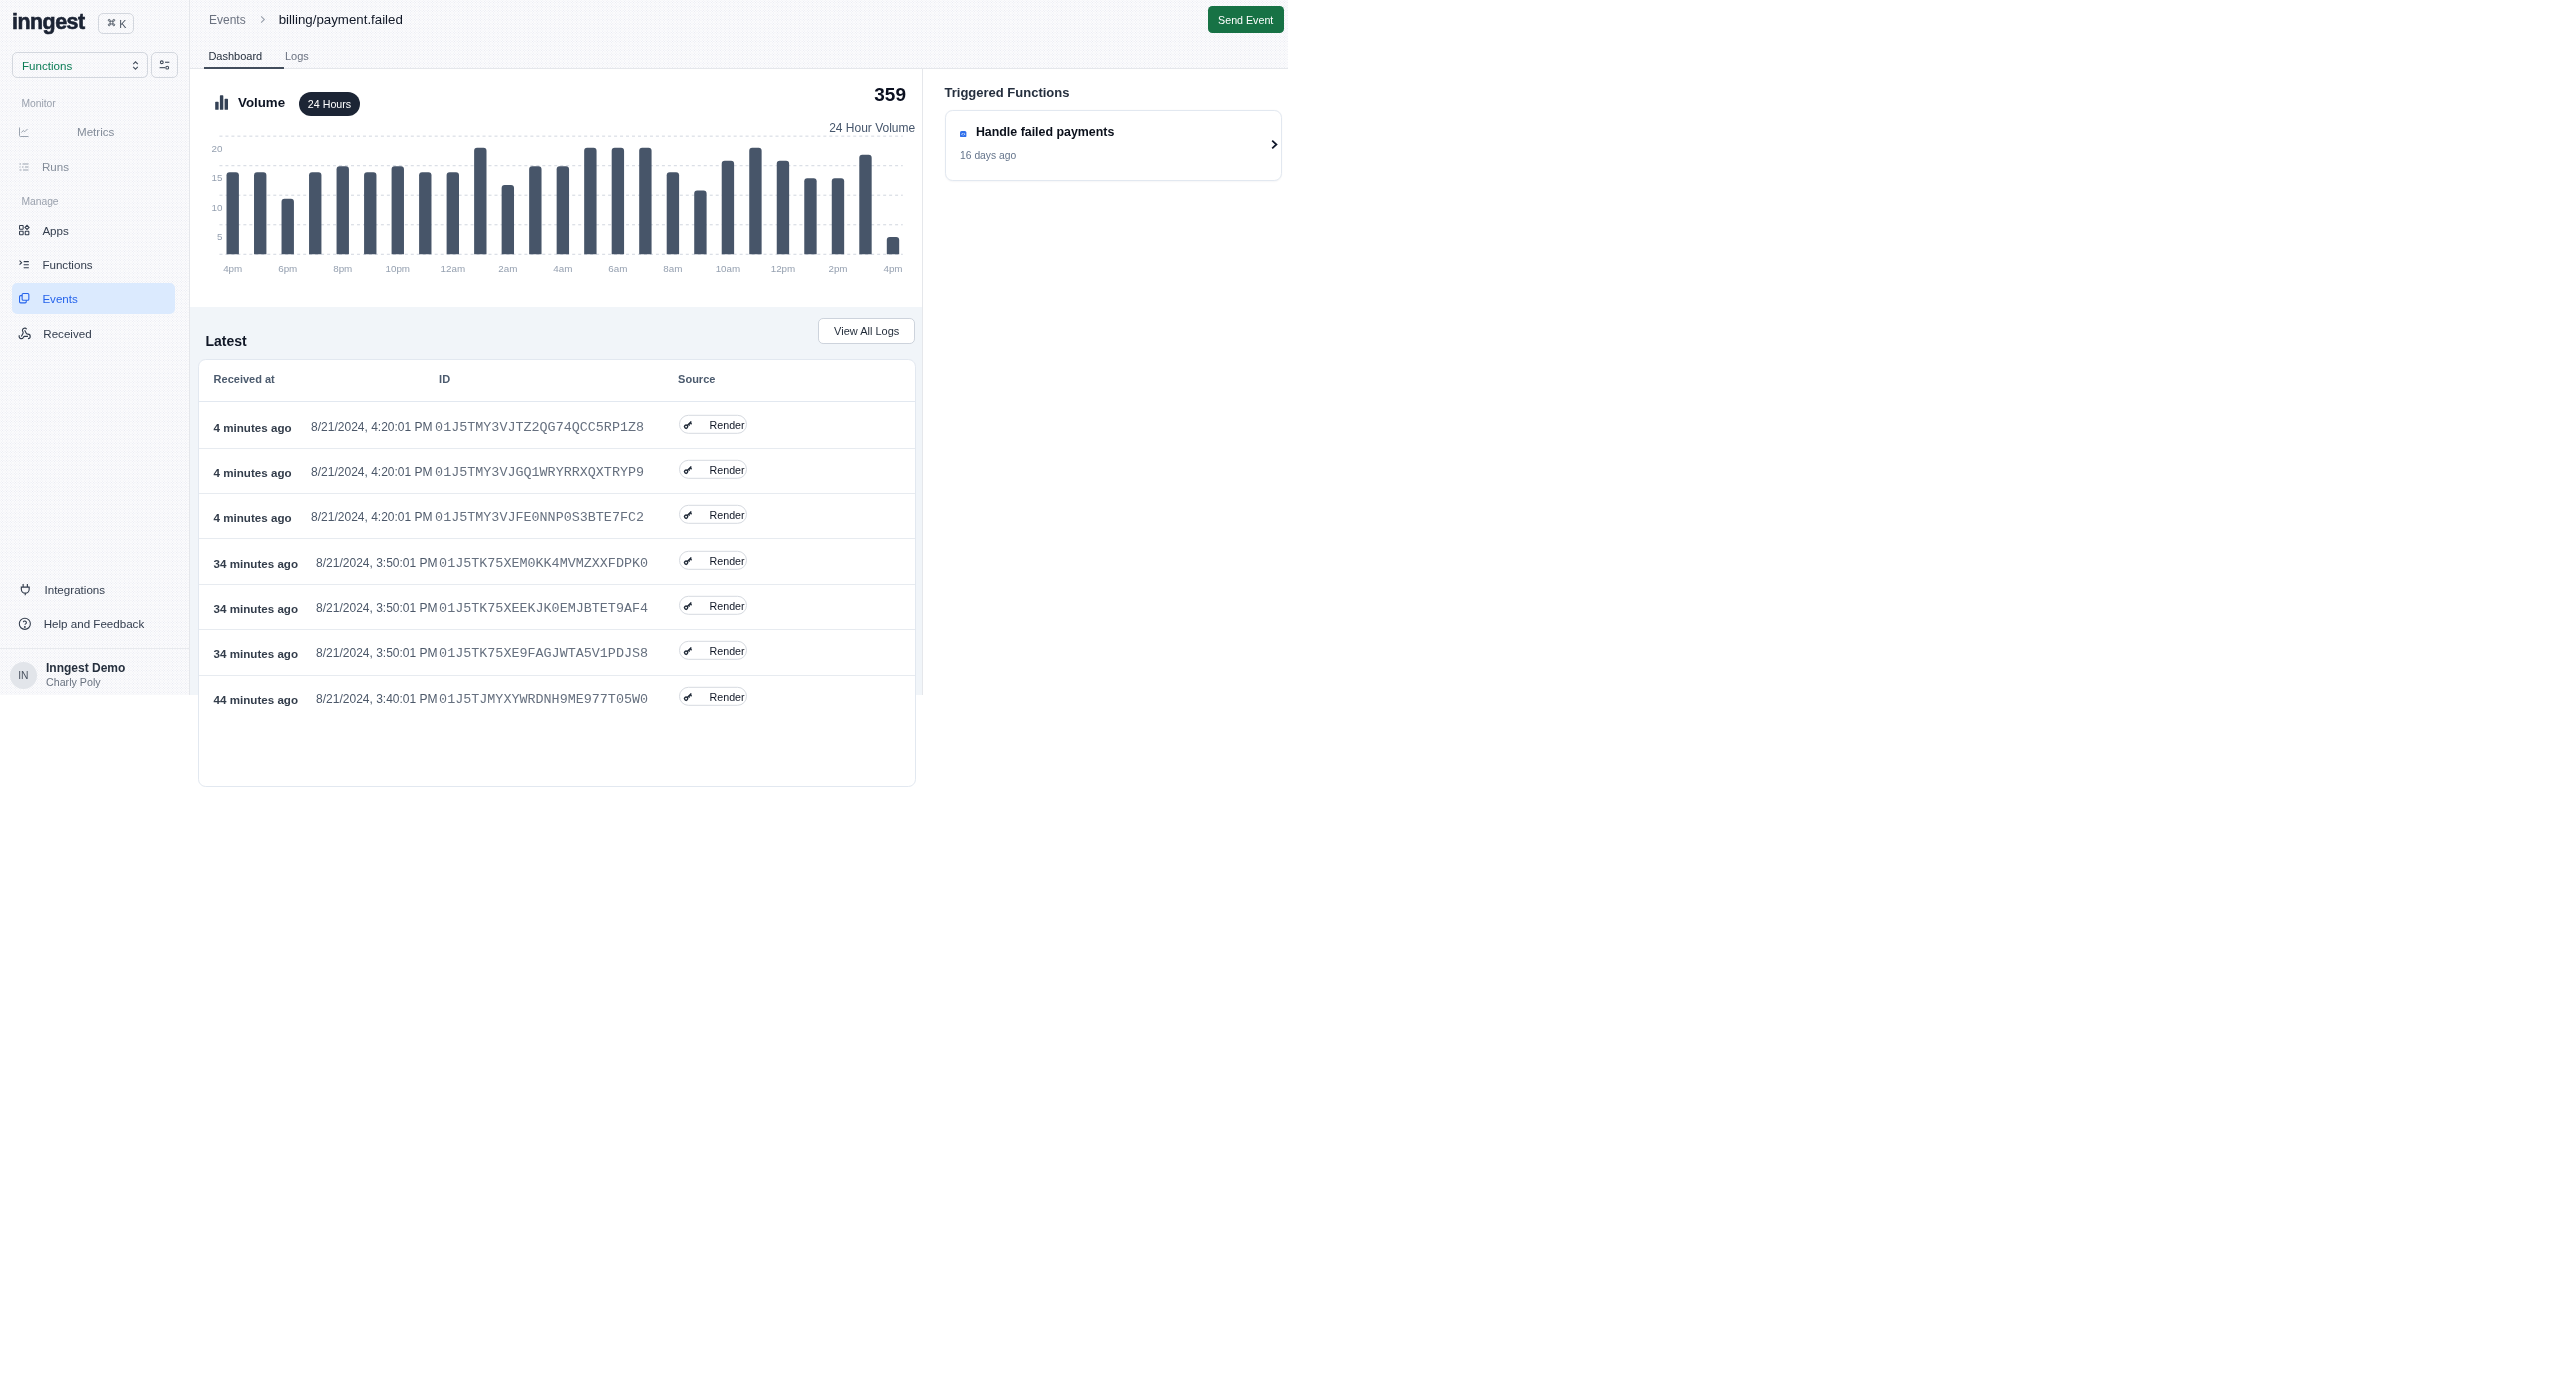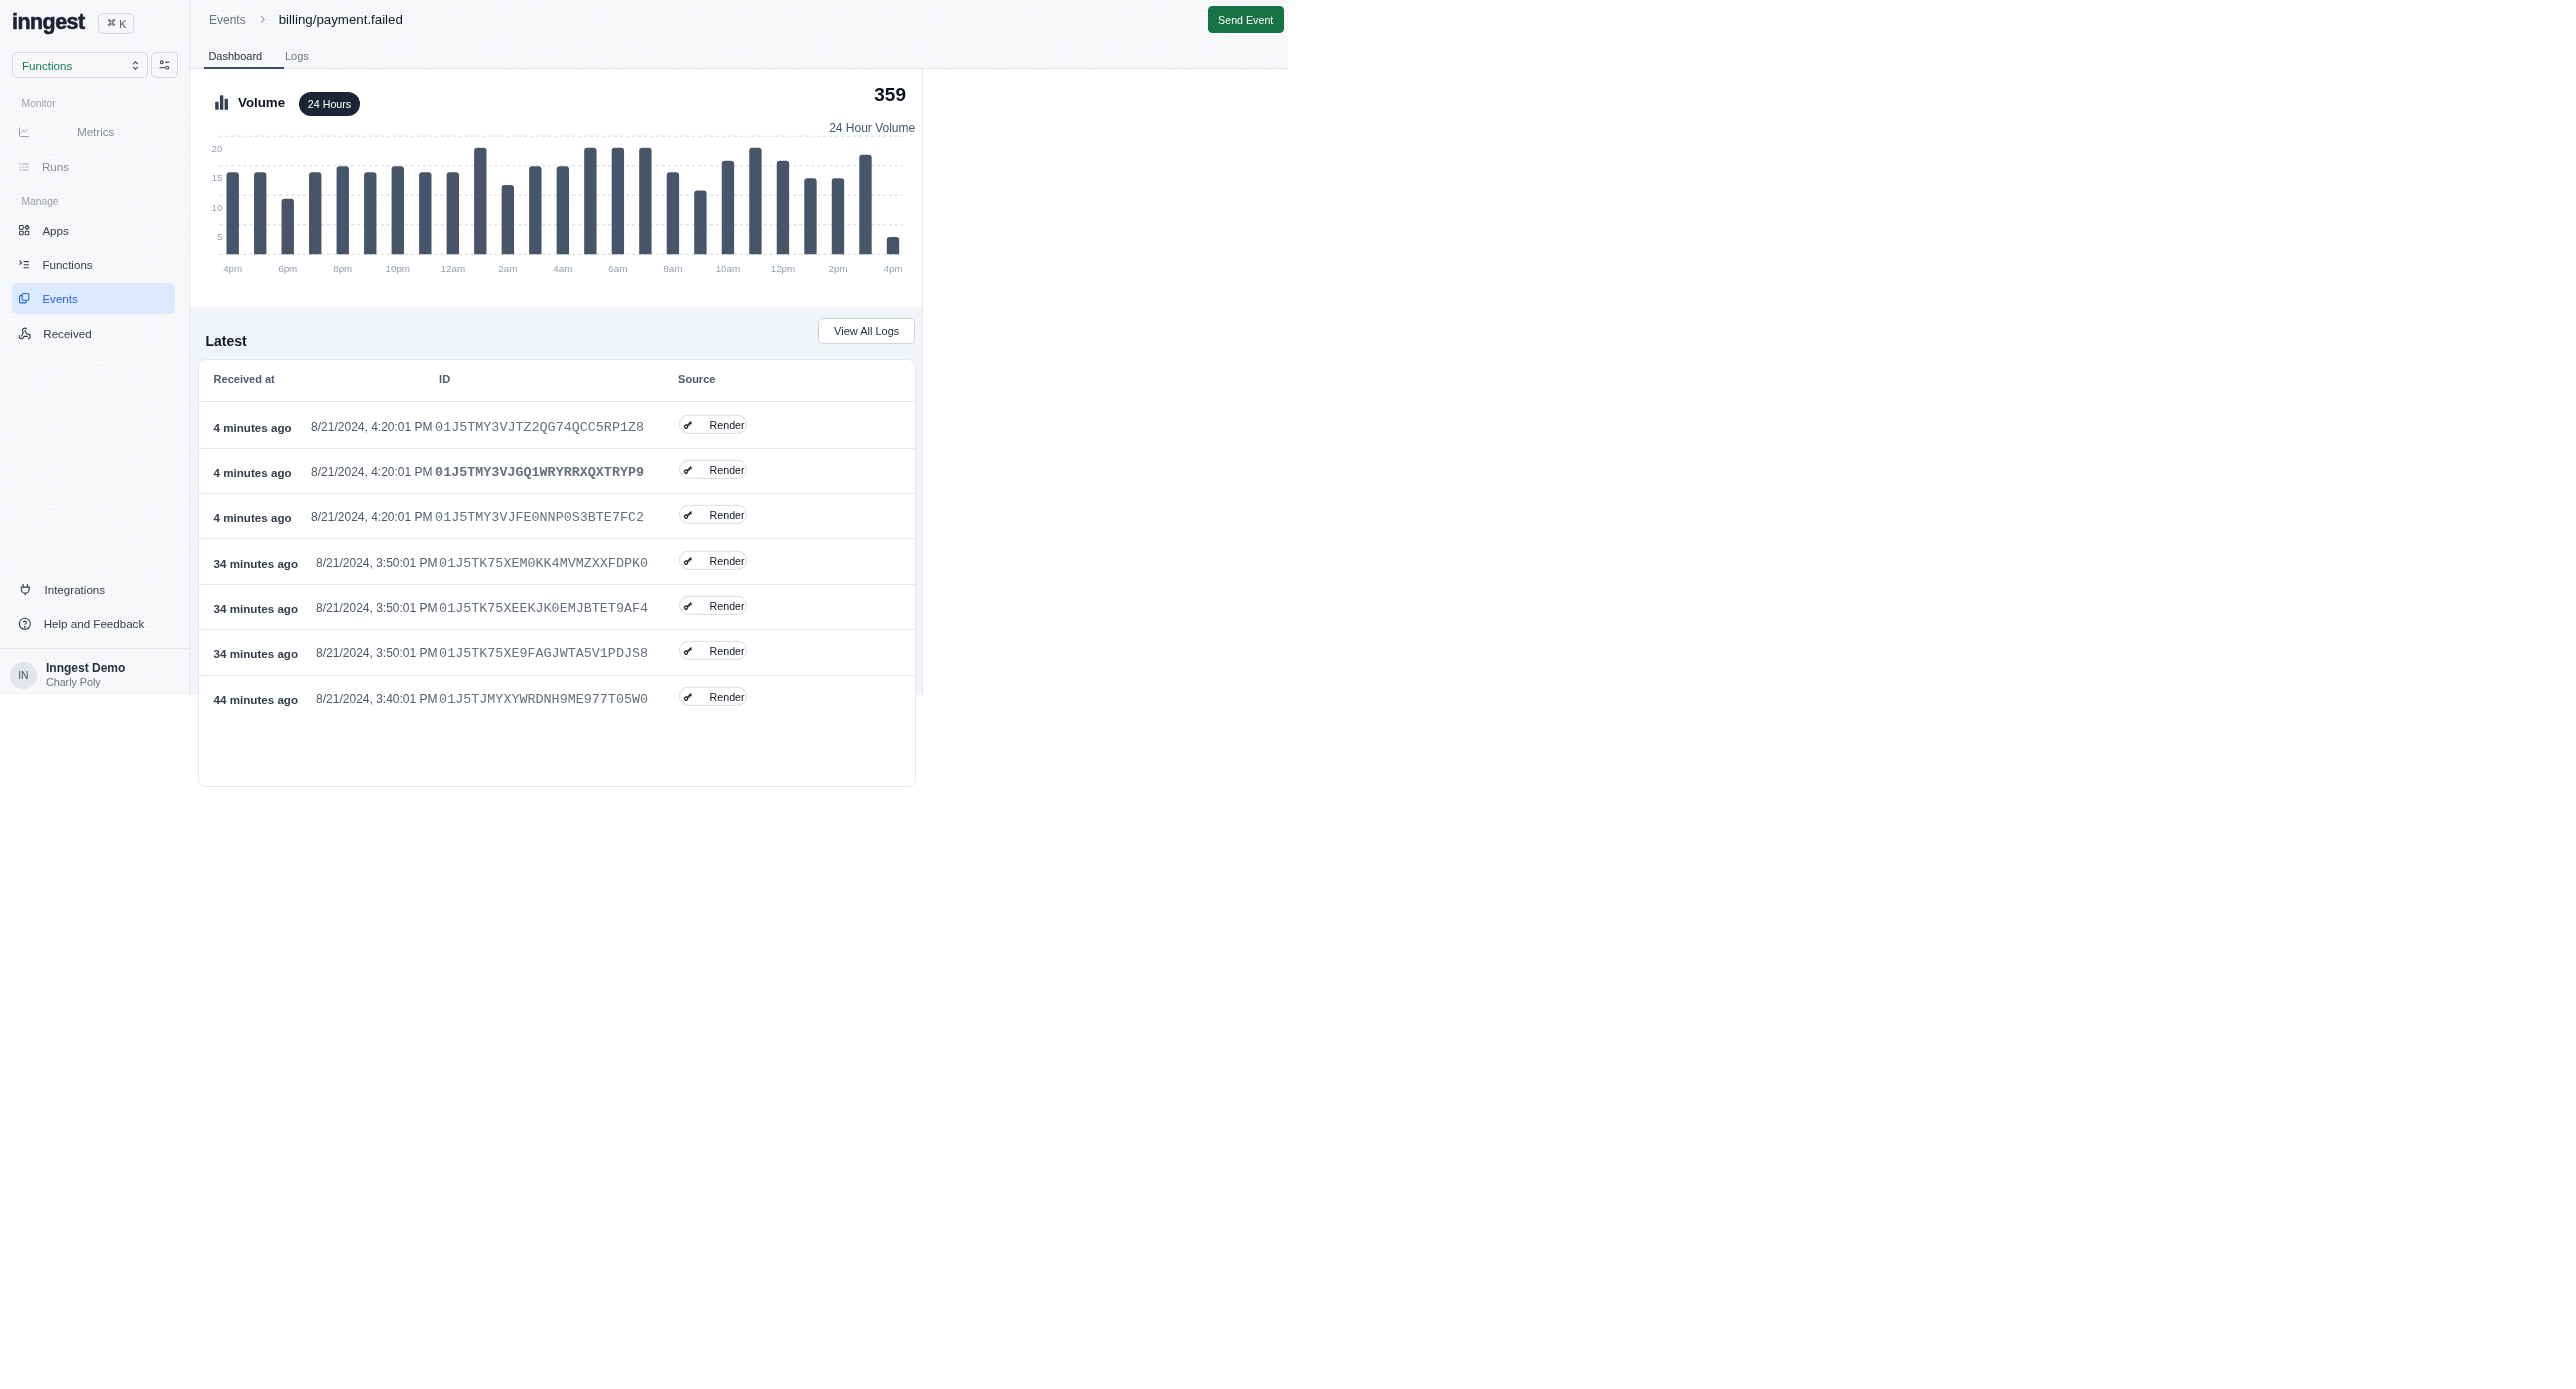--- a/index.html
+++ b/index.html
@@ -244,21 +244,21 @@
                   <path fill="#1f2937" d="M9.3 10.5h12.2v3h-2.2v2.8h-2.8v-2.8h-1.6v1.9h-2.7v-1.9h-2.9z"></path>
                 </g>
               </svg>
               <span>Render</span>
             </span>
           </div>
 <div class="rdiv" style="top:88px;"></div>
 <div class="row" style="top:89px;">
             <span class="rt">4 minutes ago</span>
             <span class="ts" style="left:112px;">8/21/2024, 4:20:01 PM</span>
-            <span class="id" style="left:236px;font-weight:bold;">01J5TMY3VJGQ1WRYRRXQXTRYP9</span>
+            <span class="id" style="left:236px;">01J5TMY3VJGQ1WRYRRXQXTRYP9</span>
             <span class="rb">
               <svg width="12" height="12" viewBox="0 0 24 24">
                 <g transform="rotate(-45 12 12)">
                   <circle cx="6.6" cy="12" r="3.2" fill="none" stroke="#1f2937" stroke-width="2.7"></circle>
                   <path fill="#1f2937" d="M9.3 10.5h12.2v3h-2.2v2.8h-2.8v-2.8h-1.6v1.9h-2.7v-1.9h-2.9z"></path>
                 </g>
               </svg>
               <span>Render</span>
             </span>
           </div>
@@ -333,13 +333,27 @@
                   <circle cx="6.6" cy="12" r="3.2" fill="none" stroke="#1f2937" stroke-width="2.7"></circle>
                   <path fill="#1f2937" d="M9.3 10.5h12.2v3h-2.2v2.8h-2.8v-2.8h-1.6v1.9h-2.7v-1.9h-2.9z"></path>
                 </g>
               </svg>
               <span>Render</span>
             </span>
           </div>
 </div>
 </div>
 </div>
+<div id="rightp">
+ <div class="tf">Triggered Functions</div>
+ <div class="fcard">
+  <svg class="codeic" width="6.4" height="6.4" viewBox="0 0 24 24">
+          <rect width="24" height="24" rx="6" fill="#2f6feb"></rect>
+          <path d="M10 8l-4 4 4 4M14 8l4 4-4 4" stroke="#fff" stroke-width="3" fill="none"></path>
+        </svg>
+  <div class="ft">Handle failed payments</div>
+  <div class="fd">16 days ago</div>
+  <svg class="chev" width="8.6" height="11" viewBox="0 0 10 13" fill="none" stroke="#0f172a" stroke-width="2.1">
+          <path d="M2.5 2l5 4.5-5 4.5"></path>
+        </svg>
+ </div>
+</div>
 </div>
 
 </body></html>

